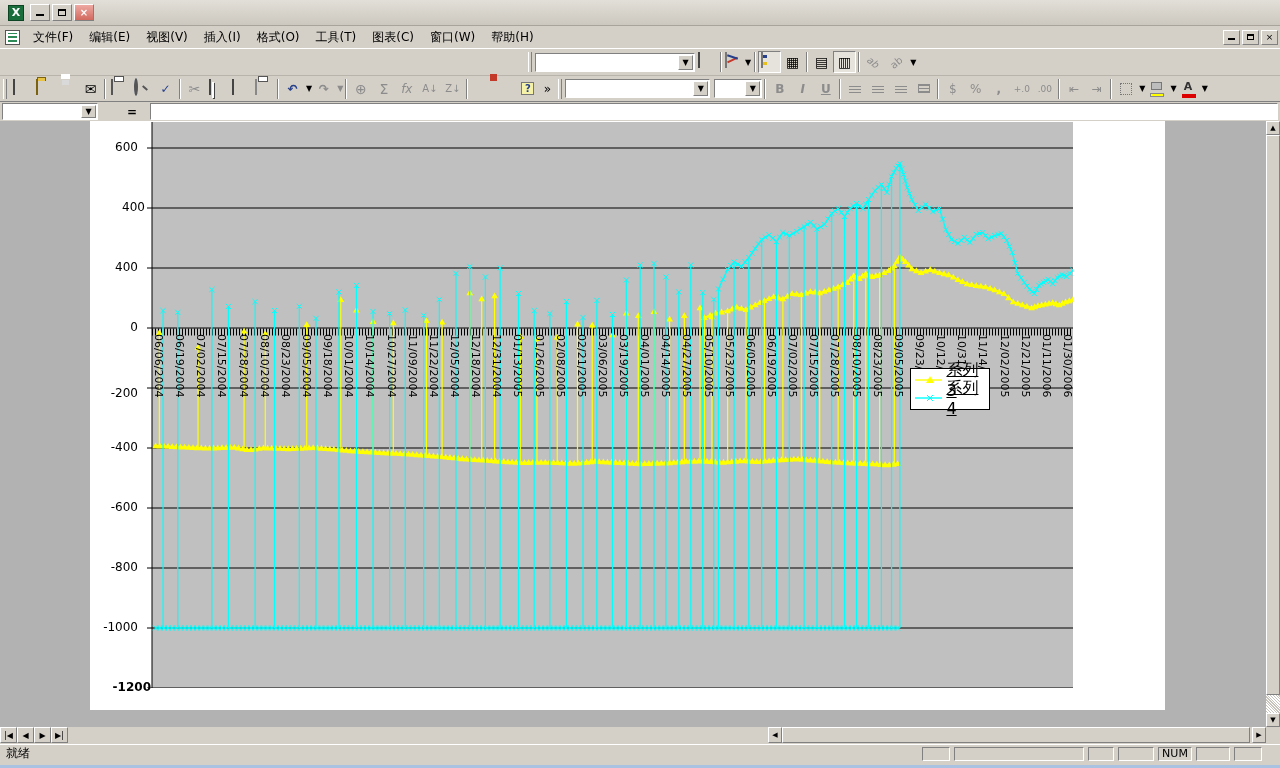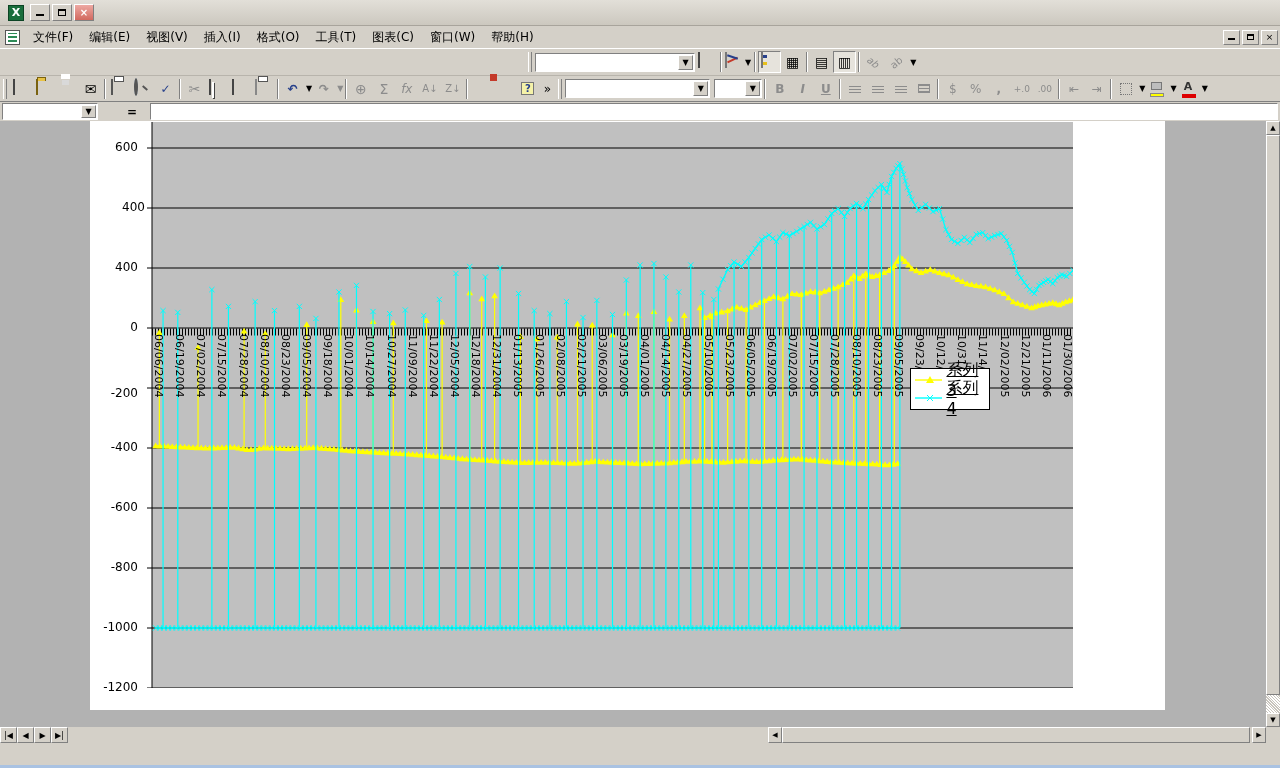--- a/index.html
+++ b/index.html
@@ -307,21 +307,21 @@
       <div id="ylabels">
           <div class="ylab" style="left: 8px; top: 19px;">600</div>
           <div class="ylab" style="left: 15px; top: 79px;">400</div>
           <div class="ylab" style="left: 8px; top: 139px;">400</div>
           <div class="ylab" style="left: 8px; top: 199px;">0</div>
           <div class="ylab" style="left: 8px; top: 265px;">-200</div>
           <div class="ylab" style="left: 8px; top: 319px;">-400</div>
           <div class="ylab" style="left: 8px; top: 379px;">-600</div>
           <div class="ylab" style="left: 8px; top: 439px;">-800</div>
           <div class="ylab" style="left: 8px; top: 499px;">-1000</div>
-          <div class="ylab" style="left: 8px; top: 559px;">-1200</div>
+          <div class="ylab" style="left: 21px; top: 559px; font-weight: bold;">-1200</div>
         </div>
       <div id="xlabels">
           <div class="xlab" style="left: 75px; top: 213px;">06/06/2004</div>
           <div class="xlab" style="left: 96.1395px; top: 213px;">06/19/2004</div>
           <div class="xlab" style="left: 117.279px; top: 213px;">07/02/2004</div>
           <div class="xlab" style="left: 138.419px; top: 213px;">07/15/2004</div>
           <div class="xlab" style="left: 159.558px; top: 213px;">07/28/2004</div>
           <div class="xlab" style="left: 180.698px; top: 213px;">08/10/2004</div>
           <div class="xlab" style="left: 201.837px; top: 213px;">08/23/2004</div>
           <div class="xlab" style="left: 222.977px; top: 213px;">09/05/2004</div>
@@ -392,15 +392,26 @@
     <div class="nav-btn">◀</div>
     <div class="nav-btn">▶</div>
     <div class="nav-btn">▶|</div>
   </div>
   <div id="hscroll">
     <div class="sb-btn" style="position:absolute;left:0;top:0;height:16px;">◀</div>
     <div class="sb-thumb" style="position:absolute;left:14px;top:0;height:16px;width:468px;"></div>
     <div class="sb-btn" style="position:absolute;left:484px;top:0;height:16px;">▶</div>
   </div>
 
+  <div id="statusbar">
+    <span style="margin-left:6px;">就绪</span>
+    <div style="flex:1;"></div>
+    <div class="status-panel" style="width:28px;"></div>
+    <div class="status-panel" style="width:130px;"></div>
+    <div class="status-panel" style="width:26px;"></div>
+    <div class="status-panel" style="width:36px;"></div>
+    <div class="status-panel" style="width:34px;">NUM</div>
+    <div class="status-panel" style="width:34px;"></div>
+    <div class="status-panel" style="width:28px;margin-right:18px;"></div>
+  </div>
   <div id="bottom-strip"></div>
 
 </div>
 
 </body></html>

